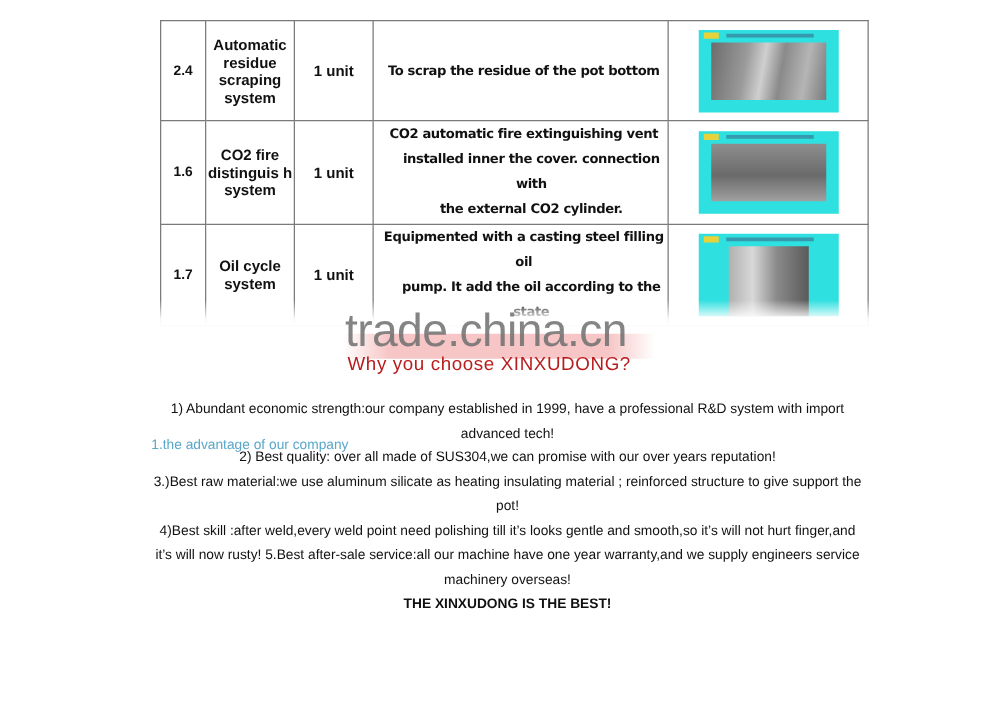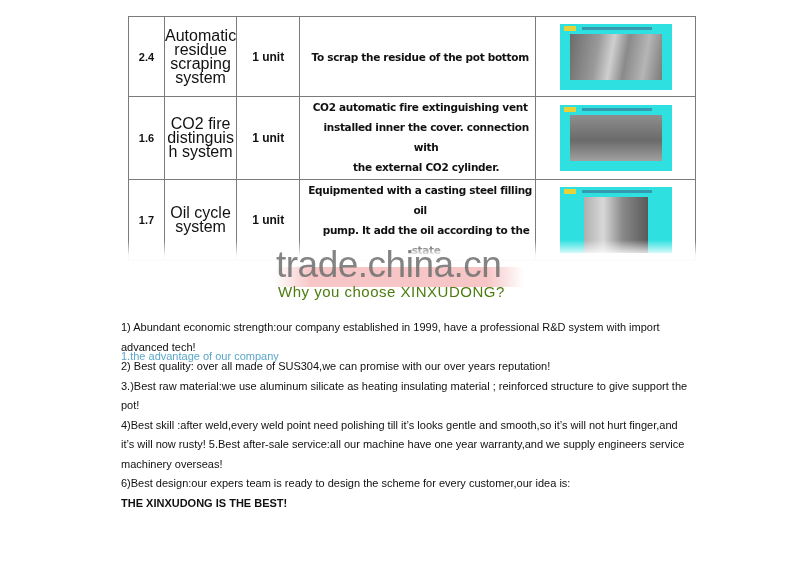--- a/index.html
+++ b/index.html
@@ -1,47 +1,47 @@
 <!DOCTYPE html>
 <html><head>
 <meta charset="utf-8">
 <style>
   html, body { margin: 0; padding: 0; background: #ffffff; }
   body { width: 800px; height: 566px; position: relative; overflow: hidden; font-family: "Liberation Sans", sans-serif; }
 
   .spec-table { position: absolute; left: 128px; top: 16px; border-collapse: collapse; table-layout: fixed; }
   .spec-table td { border: 1px solid #7a7a7a; padding: 0; vertical-align: middle; text-align: center; color: #111; }
   .col-no { width: 35px; font-size: 11px; font-weight: bold; }
-  .col-name { width: 70px; font-size: 16px; font-weight: normal; line-height: 14px; }
+  .col-name { width: 70px; font-size: 12px; font-weight: bold; line-height: 14px; }
   .col-qty { width: 62px; font-size: 12px; font-weight: bold; margin-top: 28px; }
   .col-desc { width: 230px; text-align: right; font-size: 10.5px; font-weight: bold; line-height: 20px; padding-left: 5px !important; font-family: "DejaVu Sans", sans-serif; letter-spacing: -0.3px; }
   .col-img { width: 159px; }
   .row-1 { height: 80px; }
   .row-2 { height: 83px; }
   .row-3 { height: 80px; }
   .desc-indent { padding-left: 12px; display: block; }
 
   .photo { width: 112px; height: 66px; margin: 0 auto; background: #2fe0e0; position: relative; }
   .photo-bar { position: absolute; left: 4px; top: 2px; right: 4px; height: 6px; }
   .photo-logo { position: absolute; left: 0; top: 0; width: 12px; height: 5px; background: #e8d23a; }
   .photo-co { position: absolute; left: 18px; top: 1px; width: 70px; height: 3px; background: #3a6a8a; opacity: .6; }
   .photo-inner { position: absolute; left: 10px; top: 10px; right: 10px; bottom: 10px; }
   .inner-1 { background: linear-gradient(100deg, #6c6c6c 0%, #9a9a9a 30%, #cfcfcf 45%, #8a8a8a 60%, #b5b5b5 80%, #7a7a7a 100%); }
   .inner-2 { background: linear-gradient(180deg, #8e8e8e 0%, #6a6a6a 55%, #a0a0a0 100%); }
   .inner-3 { background: linear-gradient(90deg, #b0b0b0 0%, #d8d8d8 30%, #8a8a8a 60%, #5a5a5a 100%); left: 24px; right: 24px; bottom: 0; }
 
   .fade { position: absolute; left: 0; top: 240px; width: 800px; height: 28px; background: linear-gradient(180deg, rgba(255,255,255,0) 0%, rgba(255,255,255,0.95) 55%, #fff 100%); }
 
-  .headline { position: absolute; left: 278px; top: 283px; font-size: 15px; color: #4d7c0f; letter-spacing: 0.5px; }
+  .headline { position: absolute; left: 278px; top: 283px; font-size: 15px; color: #b91c1c; letter-spacing: 0.5px; }
   .watermark-band { position: absolute; left: 274px; top: 267px; width: 250px; height: 20px; background: linear-gradient(90deg, rgba(255,255,255,0) 0%, rgba(240,150,150,0.55) 15%, rgba(240,150,150,0.55) 85%, rgba(255,255,255,0) 100%); }
   .watermark { position: absolute; left: 276px; top: 232px; font-size: 37px; color: rgba(110,110,110,0.85); letter-spacing: -0.5px; margin-top: 12px; }
 
   .section-title { position: absolute; left: 121px; top: 314px; font-size: 11px; color: #5aa7c9; margin-top: 36px; }
   .body-text { position: absolute; left: 121px; top: 318px; width: 570px; font-size: 11px; line-height: 19.5px; color: #111; }
-  .body-text p { margin: 0; }
+  .body-text p { margin: 0; text-align: center; }
   .closing { font-weight: bold; }
 </style>
 </head>
 <body>
 
 <table class="spec-table">
   <tbody>
       <tr class="row-1">
     <td class="col-no">2.4</td>
     <td class="col-name">Automatic residue scraping system</td>
@@ -105,15 +105,14 @@
 <div class="headline">Why you choose XINXUDONG?</div>
 <div class="watermark">trade.china.cn</div>
 
 <div class="section-title">1.the advantage of our company</div>
 
 <div class="body-text">
   <p>1) Abundant economic strength:our company established in 1999, have a professional R&amp;D system with import advanced tech!</p>
   <p>2) Best quality: over all made of SUS304,we can promise with our over years reputation!</p>
   <p>3.)Best raw material:we use aluminum silicate as heating insulating material ; reinforced structure to give support the pot!</p>
   <p>4)Best skill :after weld,every weld point need polishing till it’s looks gentle and smooth,so it’s will not hurt finger,and it’s will now rusty! 5.Best after-sale service:all our machine have one year warranty,and we supply engineers service machinery overseas!</p>
-  <p>6)Best design:our expers team is ready to design the scheme for every customer,our idea is:</p>
   <p class="closing">THE XINXUDONG IS THE BEST!</p>
 </div>
 
 </body></html>

